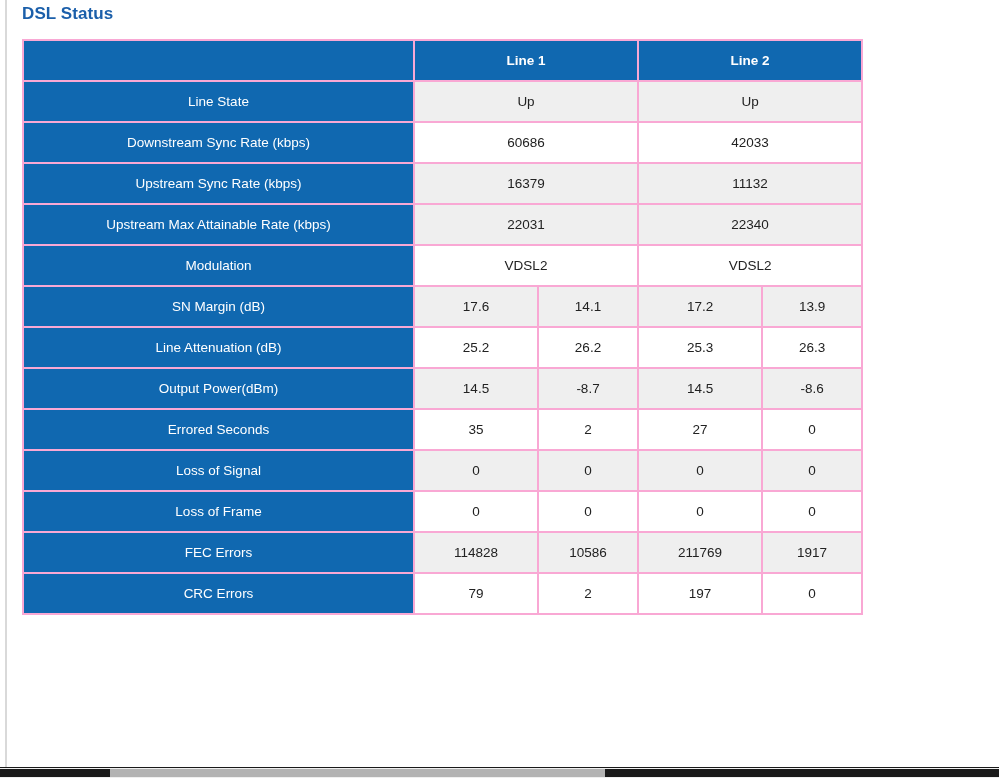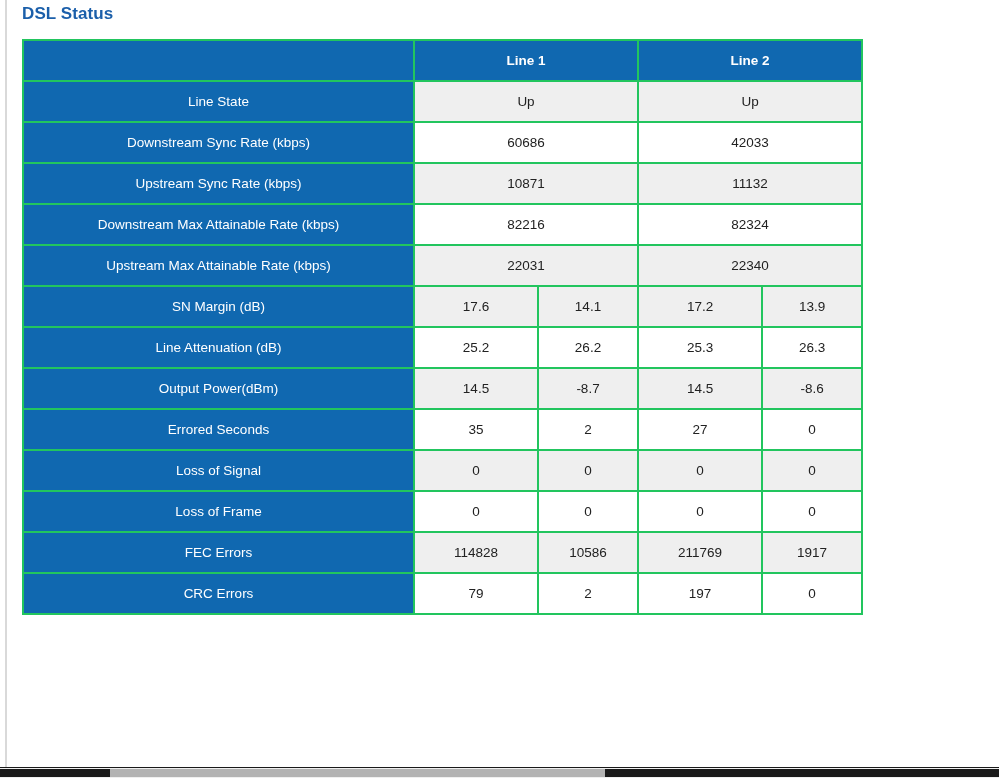--- a/index.html
+++ b/index.html
@@ -45,21 +45,21 @@
     margin-left: 22px;
     margin-top: 15px;
     width: 837px;
   }
 
   table.dsl {
     border-collapse: separate;
     border-spacing: 2px;
     width: 837px;
     table-layout: fixed;
-    background: #22c55e;
+    background: #f9a8d4;
   }
 
   table.dsl td, table.dsl th {
     padding: 0;
     height: 39px;
     font-size: 13.5px;
     vertical-align: middle;
     text-align: center;
   }
 
@@ -169,36 +169,36 @@
         </tr>
 
         <tr class="plain">
           <td class="label">Downstream Sync Rate (kbps)</td>
           <td class="val" colspan="2">60686</td>
           <td class="val" colspan="2">42033</td>
         </tr>
 
         <tr class="shade">
           <td class="label">Upstream Sync Rate (kbps)</td>
-          <td class="val" colspan="2">10871</td>
+          <td class="val" colspan="2">16379</td>
           <td class="val" colspan="2">11132</td>
         </tr>
 
-        <tr class="plain">
-          <td class="label">Downstream Max Attainable Rate (kbps)</td>
-          <td class="val" colspan="2">82216</td>
-          <td class="val" colspan="2">82324</td>
-        </tr>
 
         <tr class="shade">
           <td class="label">Upstream Max Attainable Rate (kbps)</td>
           <td class="val" colspan="2">22031</td>
           <td class="val" colspan="2">22340</td>
         </tr>
 
+        <tr class="plain">
+          <td class="label">Modulation</td>
+          <td class="val" colspan="2">VDSL2</td>
+          <td class="val" colspan="2">VDSL2</td>
+        </tr>
 
 
 
         <tr class="shade">
           <td class="label">SN Margin (dB)</td>
           <td class="val">17.6</td>
           <td class="val">14.1</td>
           <td class="val">17.2</td>
           <td class="val">13.9</td>
         </tr>

